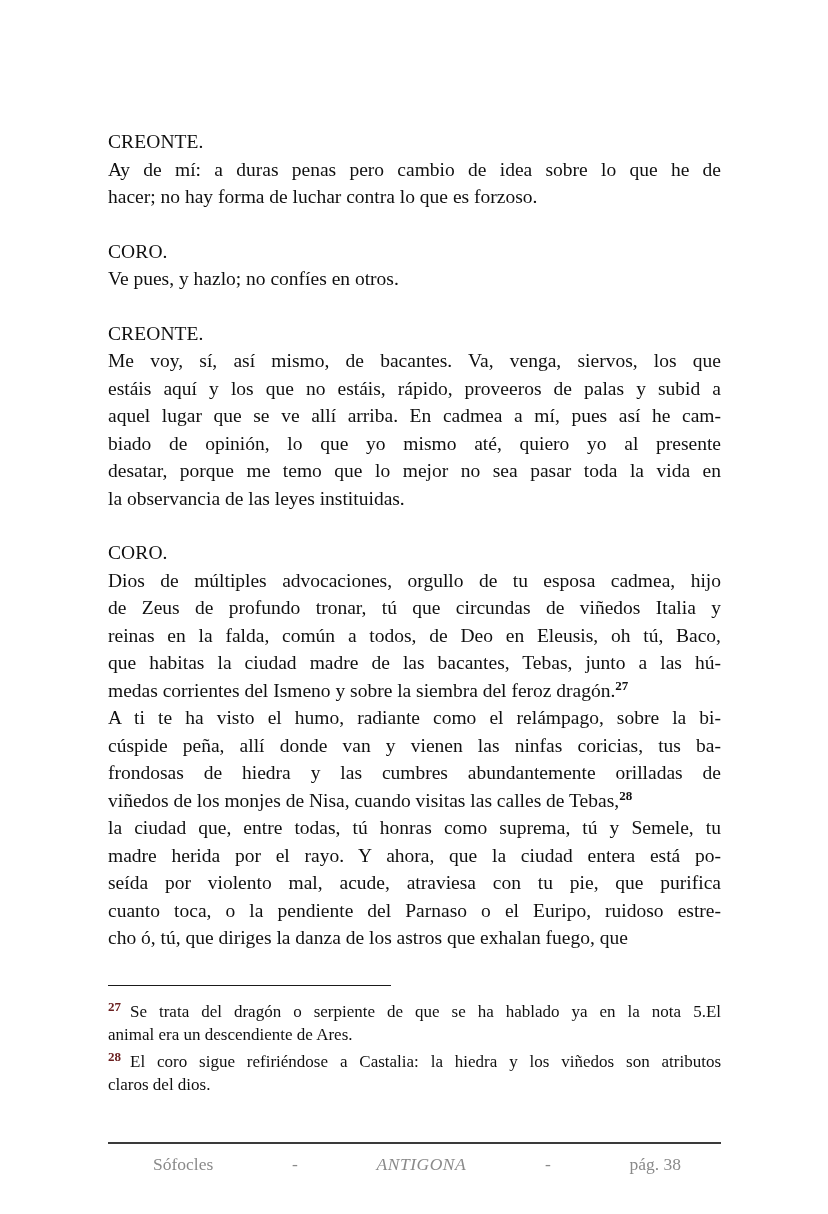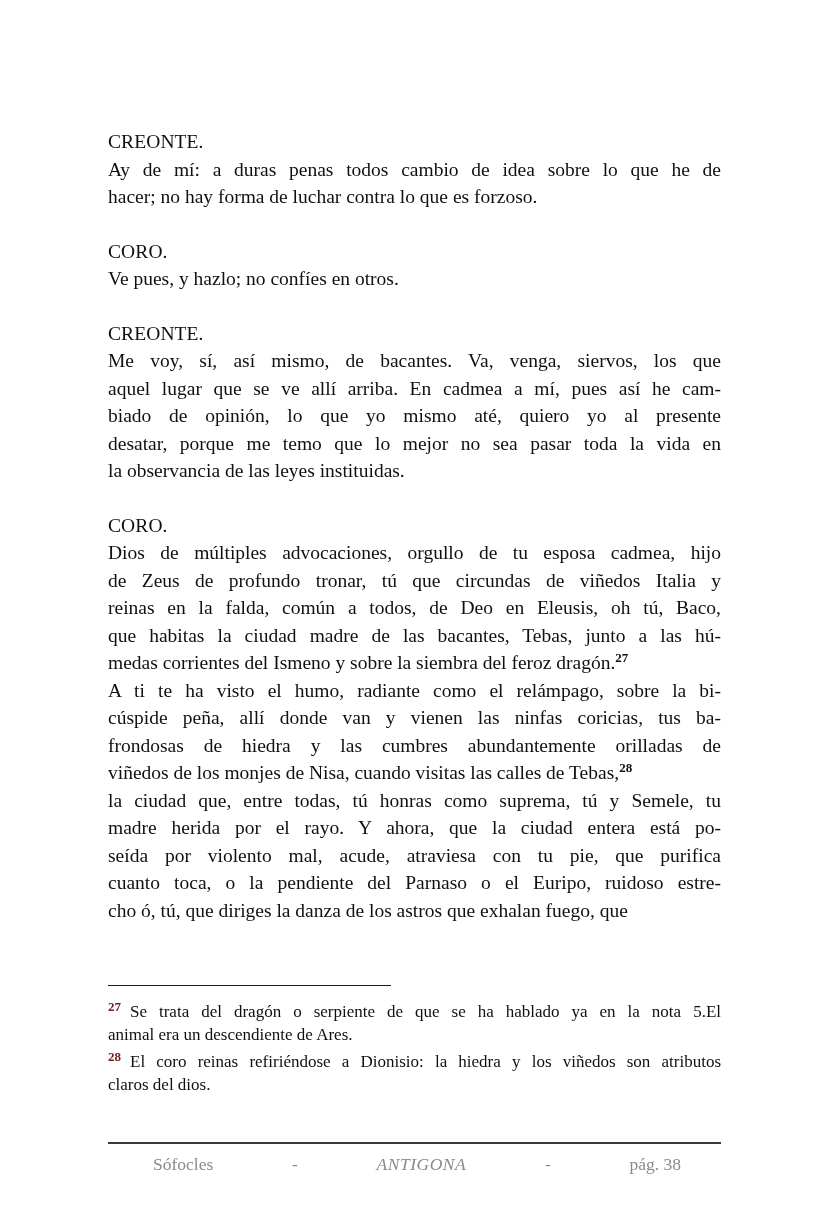--- a/index.html
+++ b/index.html
@@ -149,36 +149,37 @@
 </head>
 <body>
 
 <div class="page">
 
   <div class="content">
 
     <div class="speech">
       <div class="speaker">CREONTE.</div>
       <div class="line-block">
-        <span class="tline">Ay de mí: a duras penas todos cambio de idea sobre lo que he de</span>
+        <span class="tline">Ay de mí: a duras penas pero cambio de idea sobre lo que he de</span>
         <span class="tline last">hacer; no hay forma de luchar contra lo que es forzoso.</span>
       </div>
     </div>
 
     <div class="speech">
       <div class="speaker">CORO.</div>
       <div class="line-block">
         <span class="tline last">Ve pues, y hazlo; no confíes en otros.</span>
       </div>
     </div>
 
     <div class="speech">
       <div class="speaker">CREONTE.</div>
       <div class="line-block">
         <span class="tline">Me voy, sí, así mismo, de bacantes. Va, venga, siervos, los que</span>
+        <span class="tline">estáis aquí y los que no estáis, rápido, proveeros de palas y subid a</span>
         <span class="tline">aquel lugar que se ve allí arriba. En cadmea a mí, pues así he cam-</span>
         <span class="tline">biado de opinión, lo que yo mismo até, quiero yo al presente</span>
         <span class="tline">desatar, porque me temo que lo mejor no sea pasar toda la vida en</span>
         <span class="tline last">la observancia de las leyes instituidas.</span>
       </div>
     </div>
 
     <div class="speech">
       <div class="speaker">CORO.</div>
       <div class="line-block">
@@ -205,21 +206,21 @@
     <hr class="fn-rule">
 
     <div class="footnote">
       <span class="fn-num">27</span>
       <span class="fn-l1">Se trata del dragón o serpiente de que se ha hablado ya en la nota 5.El</span>
       <span class="fn-l2">animal era un descendiente de Ares.</span>
     </div>
 
     <div class="footnote">
       <span class="fn-num">28</span>
-      <span class="fn-l1">El coro reinas refiriéndose a Dionisio: la hiedra y los viñedos son atributos</span>
+      <span class="fn-l1">El coro sigue refiriéndose a Castalia: la hiedra y los viñedos son atributos</span>
       <span class="fn-l2">claros del dios.</span>
     </div>
   </div>
 
   <div class="footer">
     <hr class="footer-rule">
     <div class="footer-row">
       <span>Sófocles</span>
       <span class="footer-sep">-</span>
       <span class="footer-title">ANTIGONA</span>

